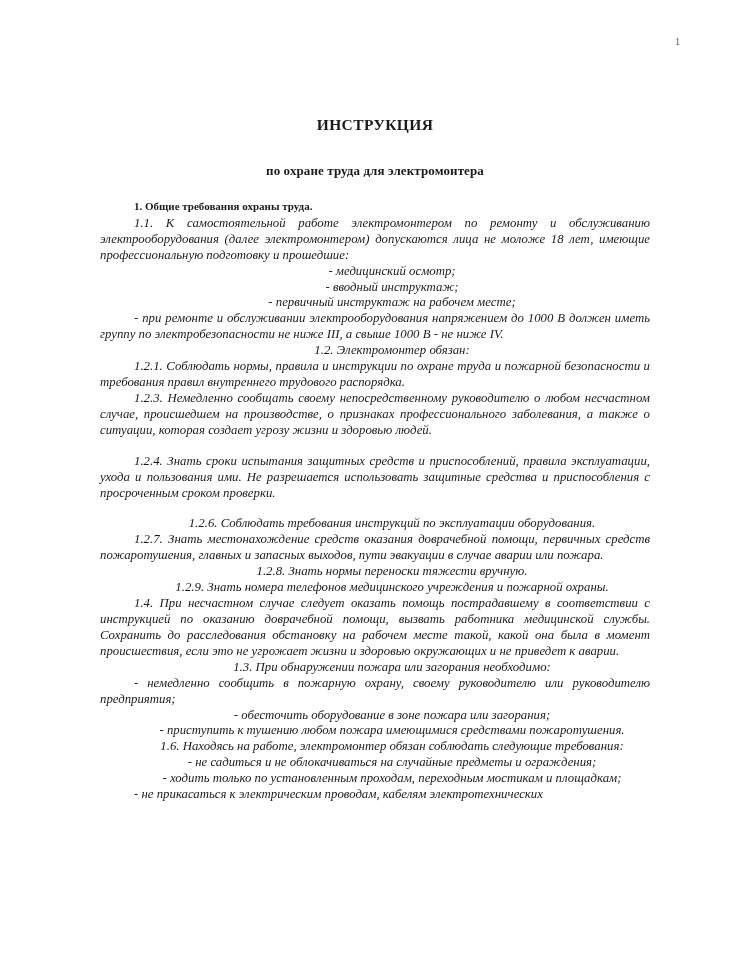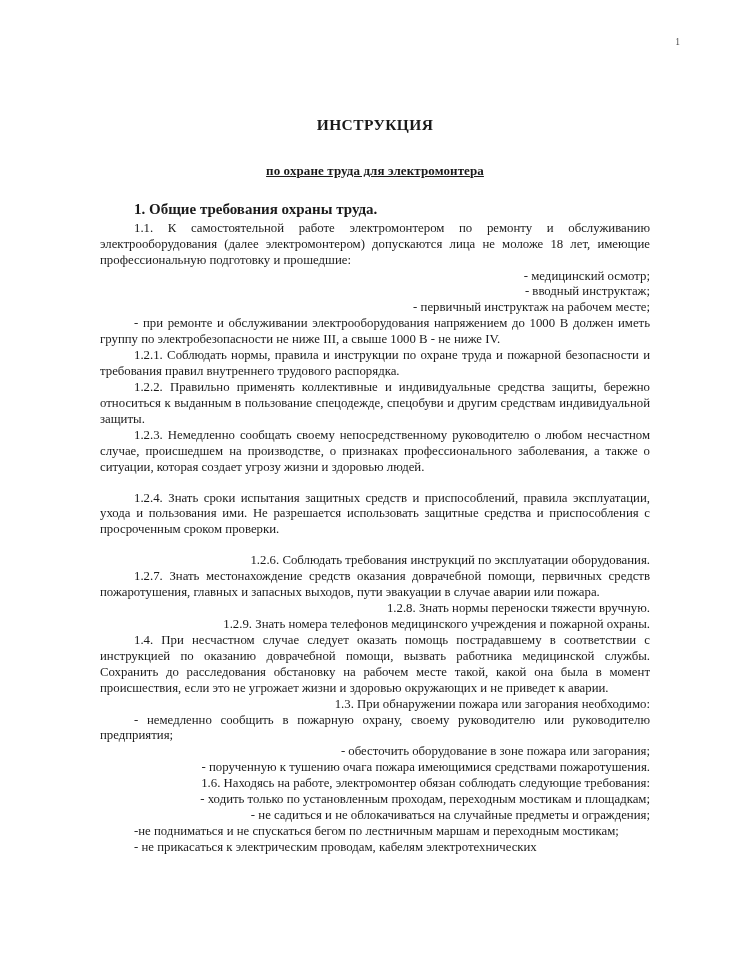--- a/index.html
+++ b/index.html
@@ -44,40 +44,40 @@
     margin: 0 0 28px 0;
     line-height: 1.2;
   }
   .doc-subtitle {
     text-align: center;
     font-weight: bold;
     font-size: 13px;
     letter-spacing: 0.1px;
     margin: 0 0 22px 0;
     line-height: 1.2;
-    text-decoration: underline;
   }
   .section-heading {
     font-weight: bold;
-    font-size: 15px;
+    font-size: 11px;
     text-indent: 34px;
     margin: 0 0 2px 0;
     line-height: 1.24;
   }
   p.para {
     margin: 0;
     font-size: 12.8px;
     line-height: 1.245;
     text-align: justify;
     text-indent: 34px;
     hyphens: none;
     word-spacing: 0;
+    font-style: italic;
   }
   p.para.nojust {
-    text-align: right;
+    text-align: center;
   }
   p.para.dash {
     text-indent: 34px;
   }
   .gap-line {
     height: 15px;
   }
 </style>
 </head>
 <body>
@@ -98,24 +98,24 @@
 
     <p class="para dash nojust">- медицинский осмотр;</p>
 
     <p class="para dash nojust">- вводный инструктаж;</p>
 
 
     <p class="para dash nojust">- первичный инструктаж на рабочем месте;</p>
 
     <p class="para dash">- при ремонте и обслуживании электрооборудования напряжением до 1000 В должен иметь группу по электробезопасности не ниже III, а свыше 1000 В - не ниже IV.</p>
 
+    <p class="para nojust">1.2. Электромонтер обязан:</p>
 
     <p class="para">1.2.1. Соблюдать нормы, правила и инструкции по охране труда и пожарной безопасности и требования правил внутреннего трудового распорядка.</p>
 
-    <p class="para">1.2.2. Правильно применять коллективные и индивидуальные средства защиты, бережно относиться к выданным в пользование спецодежде, спецобуви и другим средствам индивидуальной защиты.</p>
 
     <p class="para">1.2.3. Немедленно сообщать своему непосредственному руководителю о любом несчастном случае, происшедшем на производстве, о признаках профессионального заболевания, а также о ситуации, которая создает угрозу жизни и здоровью людей.</p>
 
     <div class="gap-line"></div>
 
     <p class="para">1.2.4. Знать сроки испытания защитных средств и приспособлений, правила эксплуатации, ухода и пользования ими. Не разрешается использовать защитные средства и приспособления с просроченным сроком проверки.</p>
 
     <div class="gap-line"></div>
 
 
@@ -130,26 +130,25 @@
 
 
     <p class="para">1.4. При несчастном случае следует оказать помощь пострадавшему в соответствии с инструкцией по оказанию доврачебной помощи, вызвать работника медицинской службы. Сохранить до расследования обстановку на рабочем месте такой, какой она была в момент происшествия, если это не угрожает жизни и здоровью окружающих и не приведет к аварии.</p>
 
     <p class="para nojust">1.3. При обнаружении пожара или загорания необходимо:</p>
 
     <p class="para dash">- немедленно сообщить в пожарную охрану, своему руководителю или руководителю предприятия;</p>
 
     <p class="para dash nojust">- обесточить оборудование в зоне пожара или загорания;</p>
 
-    <p class="para dash nojust">- порученную к тушению очага пожара имеющимися средствами пожаротушения.</p>
+    <p class="para dash nojust">- приступить к тушению любом пожара имеющимися средствами пожаротушения.</p>
 
     <p class="para nojust">1.6. Находясь на работе, электромонтер обязан соблюдать следующие требования:</p>
 
+    <p class="para dash nojust">- не садиться и не облокачиваться на случайные предметы и ограждения;</p>
+
     <p class="para dash nojust">- ходить только по установленным проходам, переходным мостикам и площадкам;</p>
 
-    <p class="para dash nojust">- не садиться и не облокачиваться на случайные предметы и ограждения;</p>
-
-    <p class="para dash">-не подниматься и не спускаться бегом по лестничным маршам и переходным мостикам;</p>
 
     <p class="para dash">- не прикасаться к электрическим проводам, кабелям электротехнических</p>
 
   </div>
 </div>
 
 </body></html>

